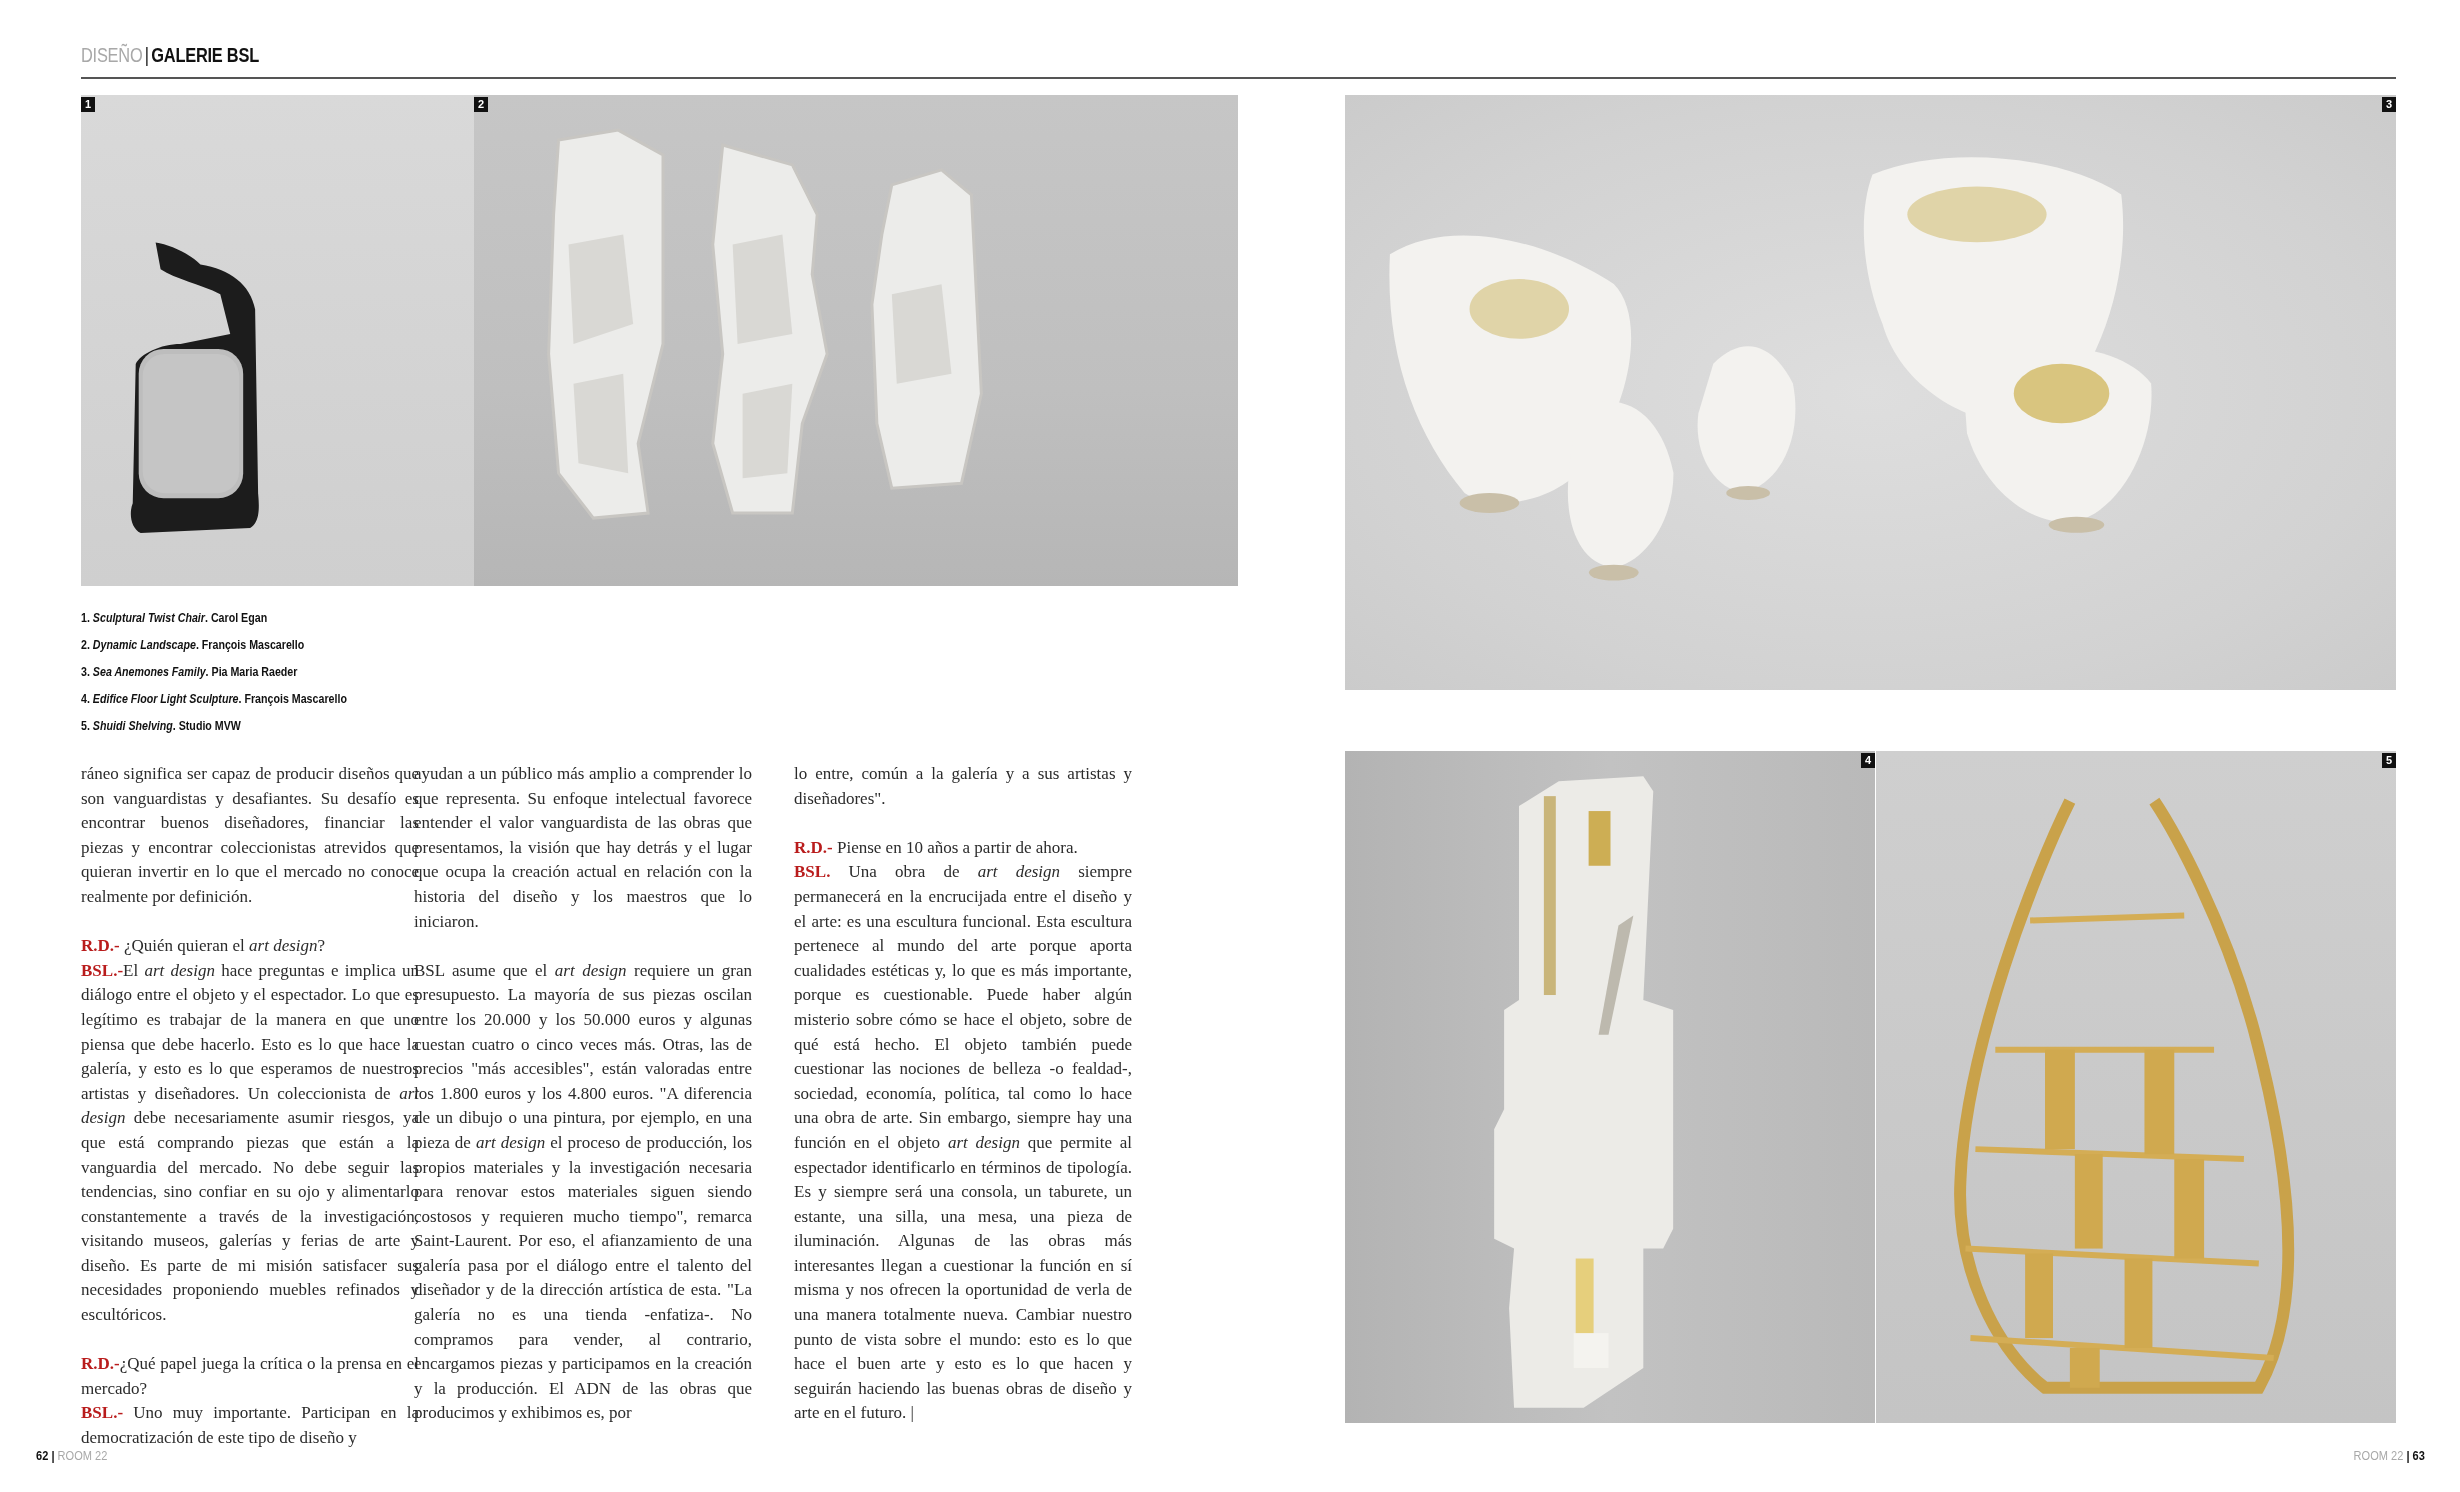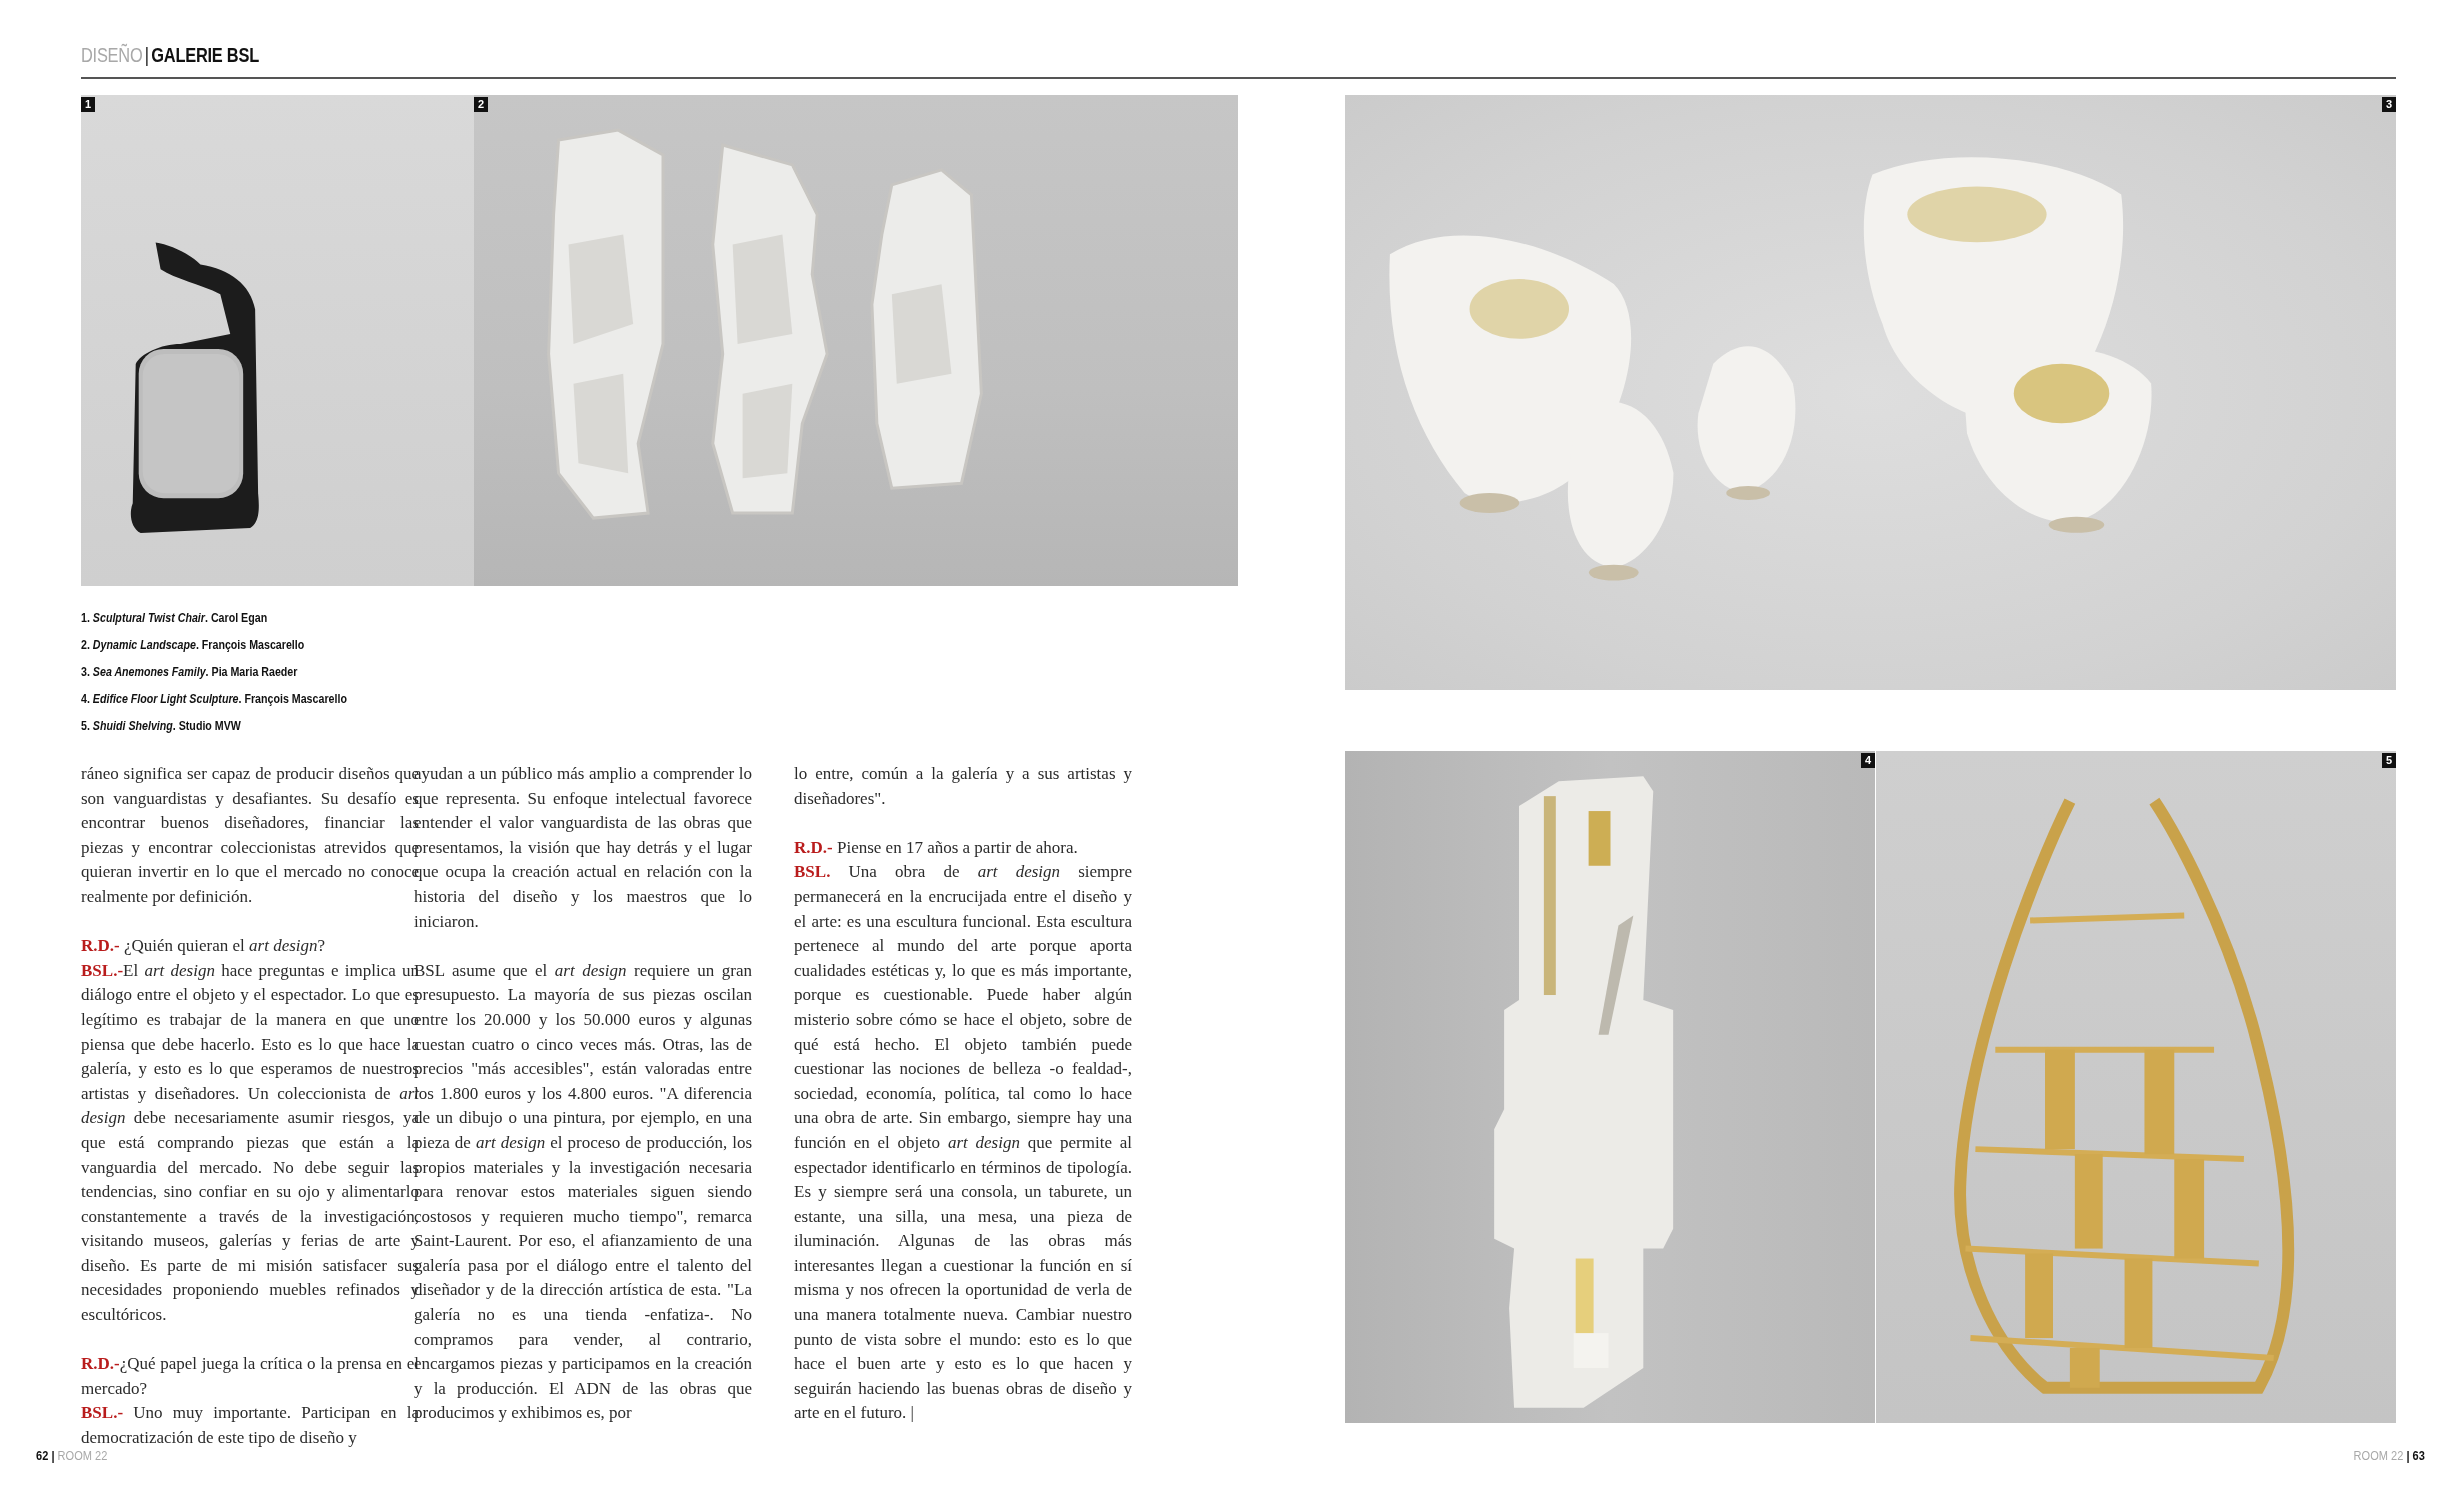--- a/index.html
+++ b/index.html
@@ -101,21 +101,21 @@
 
 <div class="abs col" style="left:414px;top:762px;">
   <p>ayudan a un público más amplio a comprender lo que representa. Su enfoque intelectual favorece entender el valor vanguardista de las obras que presentamos, la visión que hay detrás y el lugar que ocupa la creación actual en relación con la historia del diseño y los maestros que lo iniciaron.</p>
   <div class="gap"></div>
   <p><span>BSL asume que el </span><i>art design</i><span> requiere un gran presupuesto. La mayoría de sus piezas oscilan entre los 20.000 y los 50.000 euros y algunas cuestan cuatro o cinco veces más. Otras, las de precios "más accesibles", están valoradas entre los 1.800 euros y los 4.800 euros. "A diferencia de un dibujo o una pintura, por ejemplo, en una pieza de </span><i>art design</i><span> el proceso de producción, los propios materiales y la investigación necesaria para renovar estos materiales siguen siendo costosos y requieren mucho tiempo", remarca Saint-Laurent. Por eso, el afianzamiento de una galería pasa por el diálogo entre el talento del diseñador y de la dirección artística de esta. "La galería no es una tienda -enfatiza-. No compramos para vender, al contrario, encargamos piezas y participamos en la creación y la producción. El ADN de las obras que producimos y exhibimos es, por</span></p>
 </div>
 
 <div class="abs col" style="left:794px;top:762px;">
   <p>lo entre, común a la galería y a sus artistas y diseñadores".</p>
   <div class="gap"></div>
-  <p><b>R.D.-</b><span> Piense en 17 años a partir de ahora.</span></p>
+  <p><b>R.D.-</b><span> Piense en 10 años a partir de ahora.</span></p>
   <p><b>BSL.</b><span> Una obra de </span><i>art design</i><span> siempre permanecerá en la encrucijada entre el diseño y el arte: es una escultura funcional. Esta escultura pertenece al mundo del arte porque aporta cualidades estéticas y, lo que es más importante, porque es cuestionable. Puede haber algún misterio sobre cómo se hace el objeto, sobre de qué está hecho. El objeto también puede cuestionar las nociones de belleza -o fealdad-, sociedad, economía, política, tal como lo hace una obra de arte. Sin embargo, siempre hay una función en el objeto </span><i>art design</i><span> que permite al espectador identificarlo en términos de tipología. Es y siempre será una consola, un taburete, un estante, una silla, una mesa, una pieza de iluminación. Algunas de las obras más interesantes llegan a cuestionar la función en sí misma y nos ofrecen la oportunidad de verla de una manera totalmente nueva. Cambiar nuestro punto de vista sobre el mundo: esto es lo que hace el buen arte y esto es lo que hacen y seguirán haciendo las buenas obras de diseño y arte en el futuro. |</span></p>
 </div>
 
 <div class="abs photo" style="left:1345px;top:751px;width:530px;height:672px;background:linear-gradient(90deg,#b3b3b3 0%,#c2c2c2 50%,#b9b9b9 100%);">
   <svg width="530" height="672" viewBox="0 0 533 675">
     <g fill="#ecebe7">
       <polygon points="175,55 215,30 300,25 310,40 300,250 330,260 330,480 320,500 300,500 300,620 240,660 170,660 165,560 170,500 150,490 150,380 160,360 160,260 175,250"></polygon>
     </g>
     <rect x="200" y="45" width="12" height="200" fill="#c9b57a"></rect>
     <rect x="245" y="60" width="22" height="55" fill="#cdae54"></rect>

